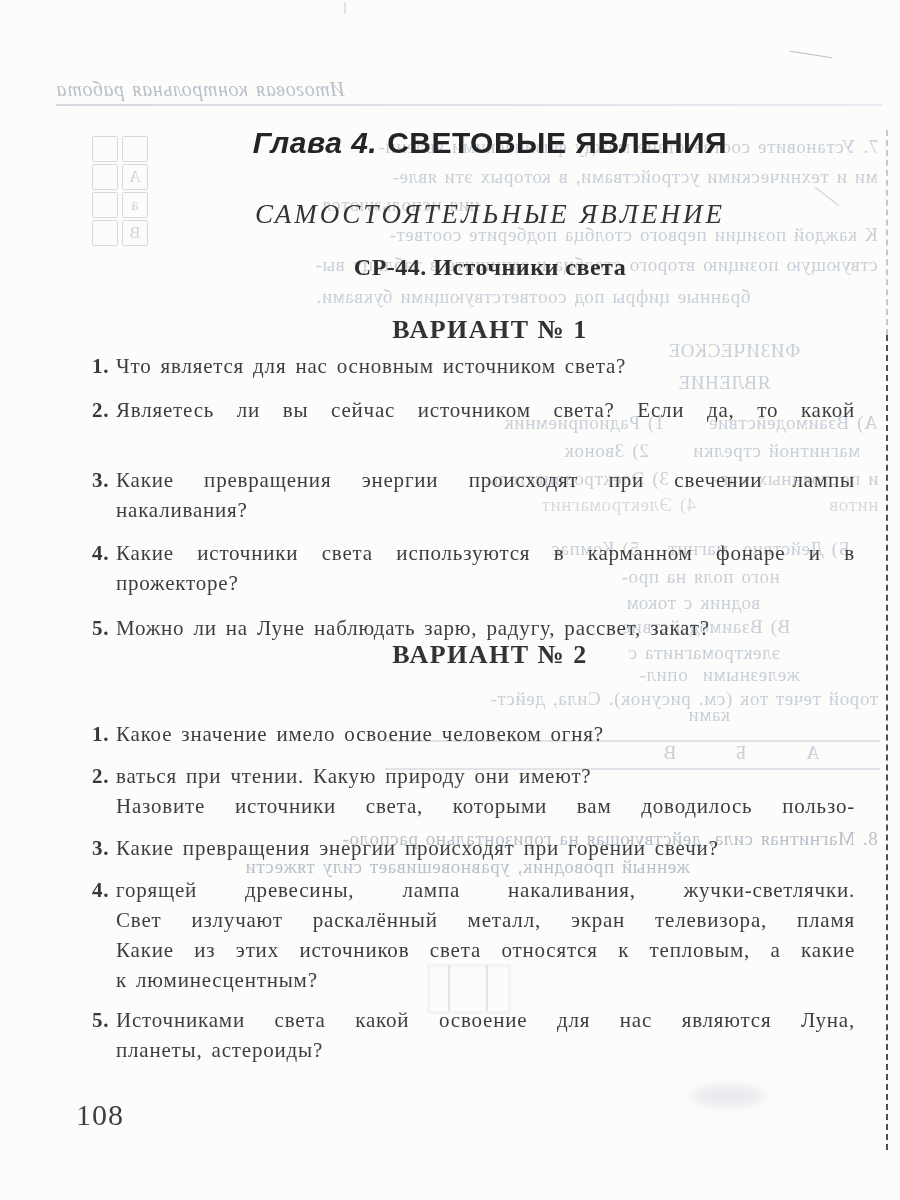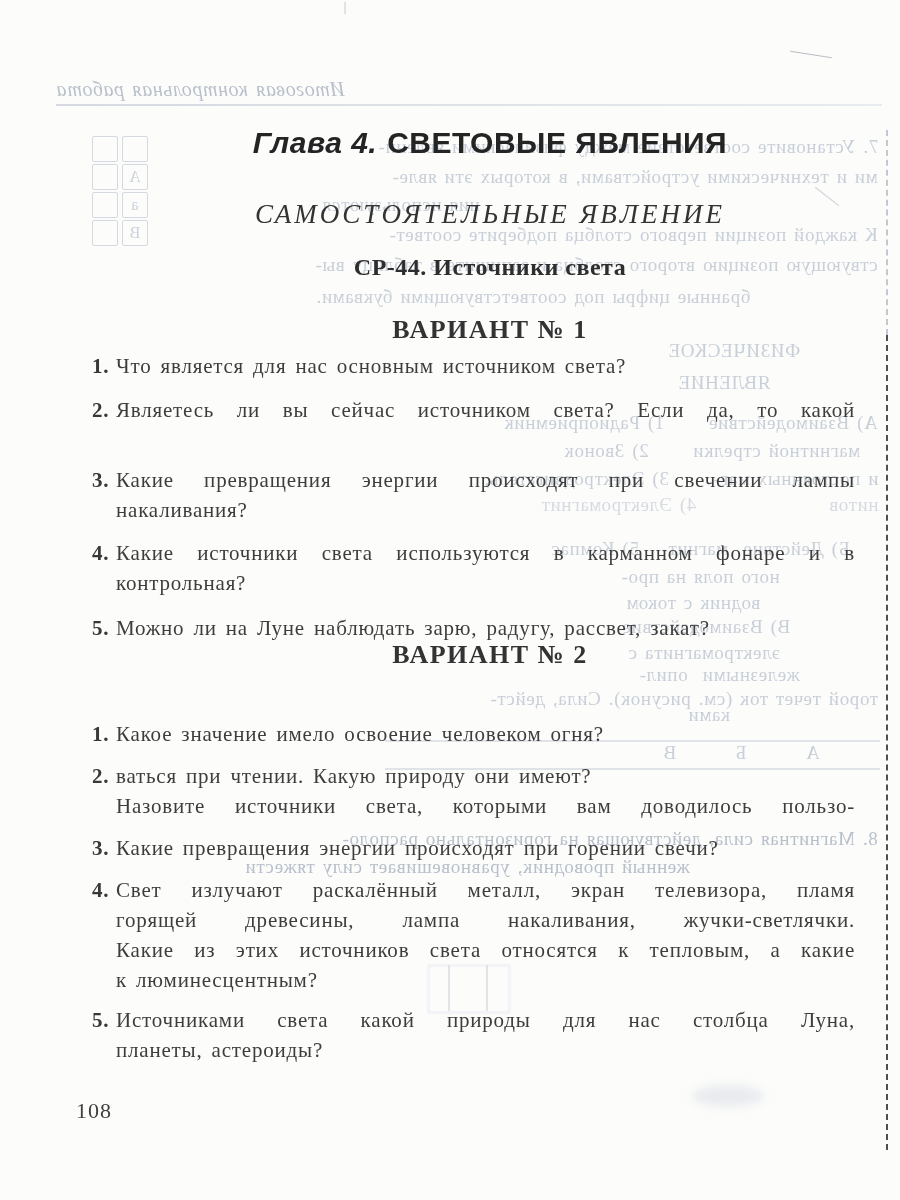--- a/index.html
+++ b/index.html
@@ -14,21 +14,21 @@
   .chapter{font-family:"Liberation Sans",sans-serif;font-weight:bold;font-size:30px;color:#242424;letter-spacing:.5px;white-space:nowrap;}
   .chapter .pfx{font-style:italic;margin-right:10px;}
   .section-h{font-style:italic;font-size:27px;letter-spacing:3px;color:#333;white-space:nowrap;}
   .worksheet-h{font-weight:bold;font-size:24px;color:#2e2e2e;letter-spacing:.5px;white-space:nowrap;}
   .variant-h{font-weight:bold;font-size:26px;letter-spacing:1.5px;color:#333;white-space:nowrap;}
   .qrow{position:absolute;left:92px;width:763px;color:#3d3d3d;font-size:21px;line-height:30px;letter-spacing:.8px;word-spacing:3px;}
   .qnum{position:absolute;left:0;top:0;width:30px;font-weight:bold;color:#383838;}
   .qtext{margin-left:24px;}
   .qline{text-align:justify;text-align-last:justify;}
   .qline.last{text-align-last:left;}
-  .pageno{position:absolute;left:76px;top:1098px;font-size:22px;color:#3f3f3f;letter-spacing:1px;}
+  .pageno{position:absolute;left:76px;top:1098px;font-size:30px;color:#3f3f3f;letter-spacing:1px;}
   
   .ghost{
     position:absolute;color:#c9cfd9;font-size:19px;letter-spacing:.6px;word-spacing:2px;
     white-space:pre;transform:scaleX(-1);filter:blur(.45px);
   }
   .ghost.dark{color:#b7bfcb;}
   .ghost.faint{color:#d6dbe2;}
   .ghost.hdr{font-style:italic;font-size:20px;color:#b9c0cb;}
   .gline{position:absolute;background:#d9dde3;height:2px;}
   .gline.lt{background:#e0e4e9;height:1.5px;}
@@ -133,21 +133,21 @@
       <span class="qnum">3.</span>
       <div class="qtext">
           <div class="qline">Какие превращения энергии происходят при свечении лампы</div>
           <div class="qline last">накаливания?</div>
         </div>
     </div>
     <div class="qrow" style="top:538px;">
       <span class="qnum">4.</span>
       <div class="qtext">
           <div class="qline">Какие источники света используются в карманном фонаре и в</div>
-          <div class="qline last">контрольная?</div>
+          <div class="qline last">прожекторе?</div>
         </div>
     </div>
     <div class="qrow" style="top:613px;">
       <span class="qnum">5.</span>
       <div class="qtext">
           <div class="qline last">Можно ли на Луне наблюдать зарю, радугу, рассвет, закат?</div>
         </div>
     </div>
 
     <div class="col variant-h" style="top:640px;">ВАРИАНТ № 2</div>
@@ -167,29 +167,29 @@
     </div>
     <div class="qrow" style="top:833px;">
       <span class="qnum">3.</span>
       <div class="qtext">
           <div class="qline last">Какие превращения энергии происходят при горении свечи?</div>
         </div>
     </div>
     <div class="qrow" style="top:875px;">
       <span class="qnum">4.</span>
       <div class="qtext">
+          <div class="qline">горящей древесины, лампа накаливания, жучки-светлячки.</div>
           <div class="qline">Свет излучают раскалённый металл, экран телевизора, пламя</div>
-          <div class="qline">горящей древесины, лампа накаливания, жучки-светлячки.</div>
           <div class="qline">Какие из этих источников света относятся к тепловым, а какие</div>
           <div class="qline last">к люминесцентным?</div>
         </div>
     </div>
     <div class="qrow" style="top:1005px;">
       <span class="qnum">5.</span>
       <div class="qtext">
-          <div class="qline">Источниками света какой природы для нас столбца Луна,</div>
+          <div class="qline">Источниками света какой освоение для нас являются Луна,</div>
           <div class="qline last">планеты, астероиды?</div>
         </div>
     </div>
 
     <div class="pageno">108</div>
   </div>
 </div>
 
 </body></html>

